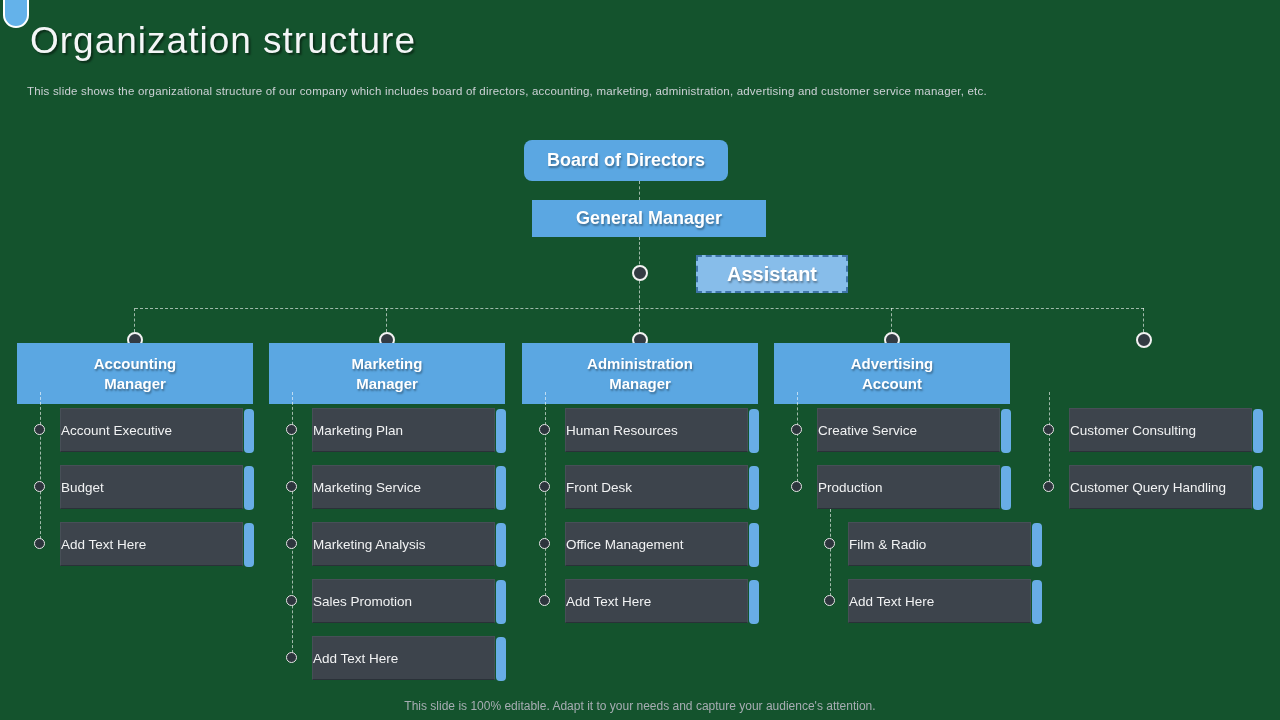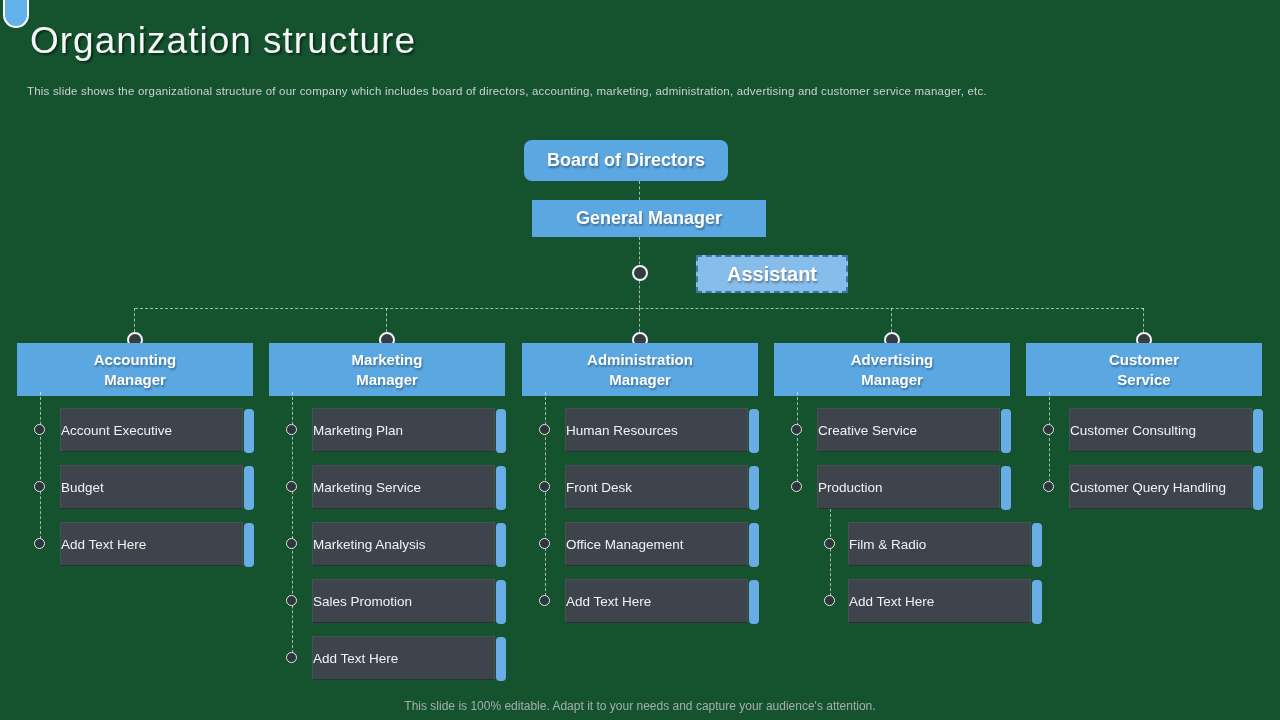--- a/index.html
+++ b/index.html
@@ -32,21 +32,21 @@
     position:absolute;display:flex;align-items:center;justify-content:center;
     background:#5ba7e2;color:#fff;font-weight:bold;text-align:center;
     text-shadow:1px 2px 2px rgba(0,0,0,0.35);
   }
   .board{left:524px;top:140px;width:204px;height:41px;border-radius:8px;font-size:18px;}
   .general{left:532px;top:200px;width:234px;height:37px;font-size:18px;}
   .assistant{
     left:696px;top:255px;width:148px;height:34px;font-size:20px;
     background:#87bdea;border:2px dashed #3e74a8;
   }
-  .mgr{top:343px;width:236px;height:53px;font-size:15px;line-height:1.3;white-space:pre-line;}
+  .mgr{top:343px;width:236px;height:61px;font-size:15px;line-height:1.3;white-space:pre-line;}
   
   .vline{position:absolute;width:0;border-left:1px dashed rgba(255,255,255,0.6);}
   .hline{position:absolute;height:0;border-top:1px dashed rgba(255,255,255,0.6);}
   
   .dot-lg{position:absolute;width:12px;height:12px;border-radius:50%;
     background:#333b43;border:2px solid #f2f2f2;}
   .dot-sm{position:absolute;width:9px;height:9px;border-radius:50%;
     background:#2d353d;border:1.5px solid #e6e6e6;}
   
   .item{
@@ -89,23 +89,21 @@
   <div class="dot-lg" style="left:884px;top:332px"></div>
   <div class="dot-lg" style="left:1136px;top:332px"></div>
 
   <div class="bluebox mgr" style="left:17px">Accounting
 Manager</div>
   <div class="bluebox mgr" style="left:269px">Marketing
 Manager</div>
   <div class="bluebox mgr" style="left:522px">Administration
 Manager</div>
   <div class="bluebox mgr" style="left:774px">Advertising
-Manager</div>
-  <div class="bluebox mgr" style="left:1026px">Customer
-Service</div>
+Account</div>
 
   <div class="vline" style="left:40px;top:392px;height:152px"></div>
   <div class="vline" style="left:292px;top:392px;height:266px"></div>
   <div class="vline" style="left:545px;top:392px;height:209px"></div>
   <div class="vline" style="left:797px;top:392px;height:95px"></div>
   <div class="vline" style="left:830px;top:509px;height:92px"></div>
   <div class="vline" style="left:1049px;top:392px;height:95px"></div>
 
   <div class="dot-sm" style="left:34px;top:424px"></div>
   <div class="item" style="left:60px;top:408px">

